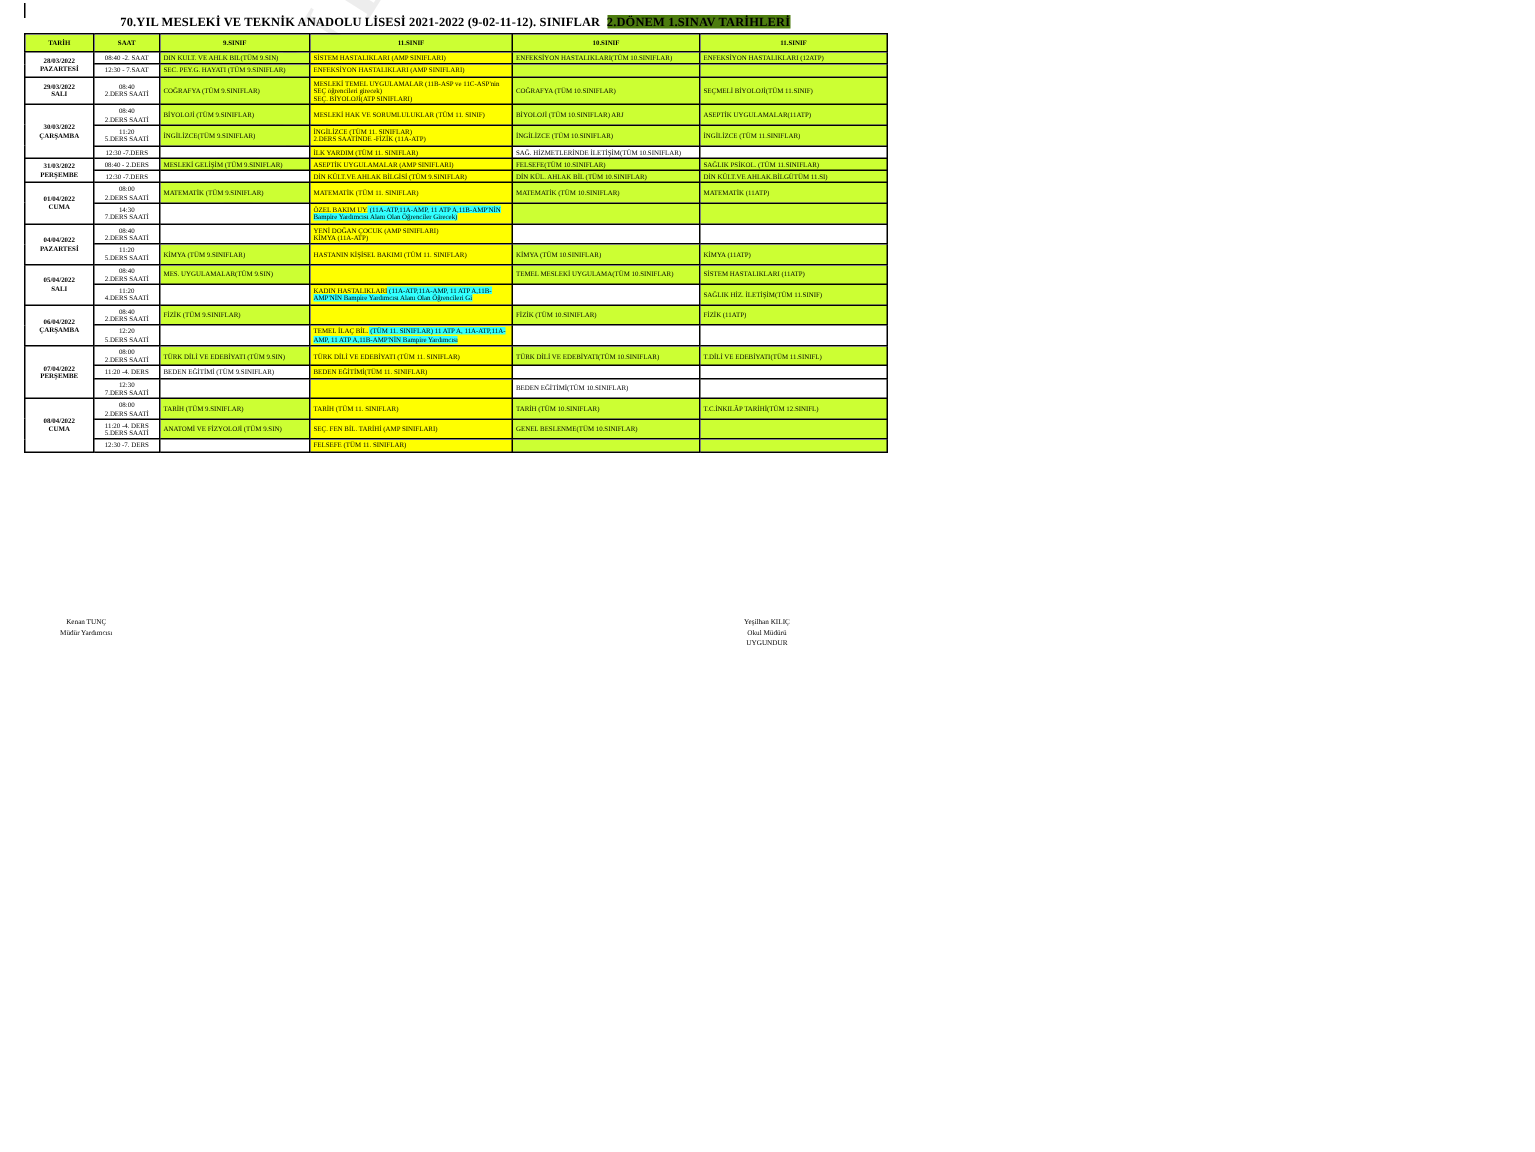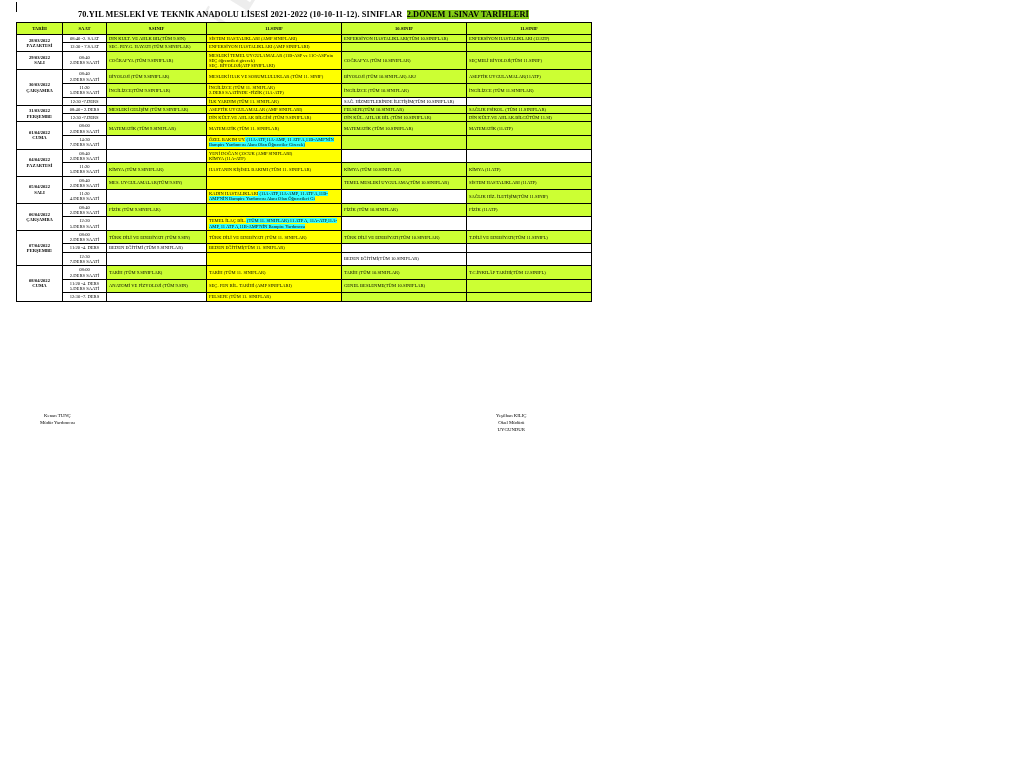--- a/index.html
+++ b/index.html
@@ -38,21 +38,21 @@
     display: flex;
     align-items: center;
     justify-content: center;
     font-size: 8.3px;
     font-weight: bold;
     padding: 2px 0 3px 0;
     letter-spacing: 0.1px;
     white-space: nowrap;
   }
   .title-hl {
-    background: #84cc16;
+    background: #4d7c0f;
   }
   table.sched {
     border-collapse: collapse;
     width: 575px;
     table-layout: fixed;
   }
   table.sched td, table.sched th {
     border: 1px solid #000000;
     vertical-align: middle;
     padding: 1px 2px;
@@ -121,21 +121,21 @@
 <body>
 
 <div class="page">
   <div class="cursor-bar"></div>
 
   <div class="watermark">ÖRNEKTİR</div>
 
   <div class="doc">
 
     <div class="title-row">
-      <span>70.YIL MESLEKİ VE TEKNİK ANADOLU LİSESİ 2021-2022  (10-10-11-12).  SINIFLAR</span>
+      <span>70.YIL MESLEKİ VE TEKNİK ANADOLU LİSESİ 2021-2022  (9-02-11-12).  SINIFLAR</span>
       <span>&nbsp;&nbsp;</span>
       <span class="title-hl">2.DÖNEM 1.SINAV TARİHLERİ</span>
     </div>
 
     <table class="sched">
       <colgroup>
         <col class="c0">
           <col class="c1">
           <col class="c2">
           <col class="c3">

